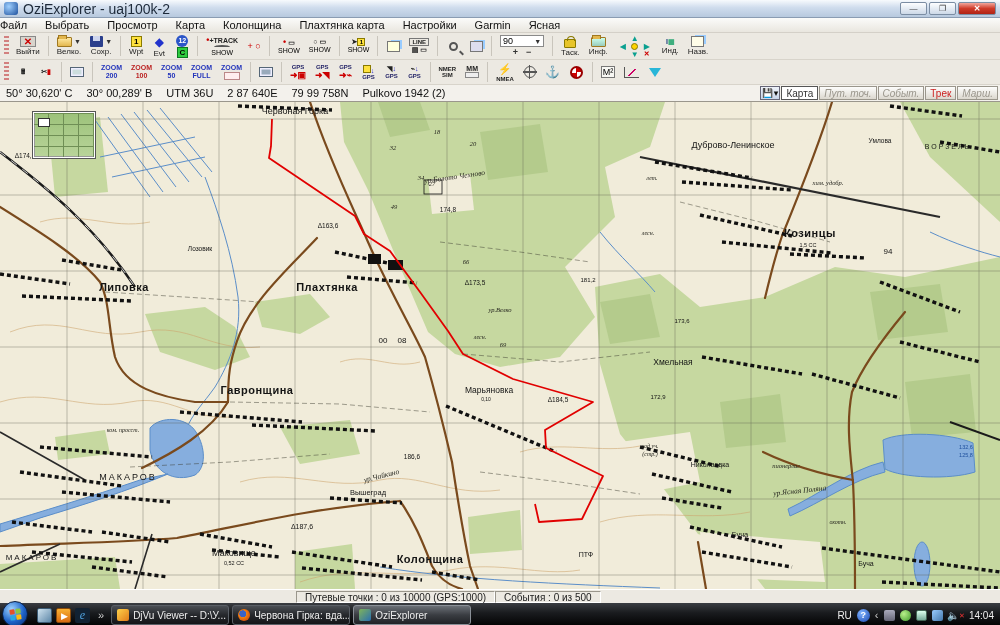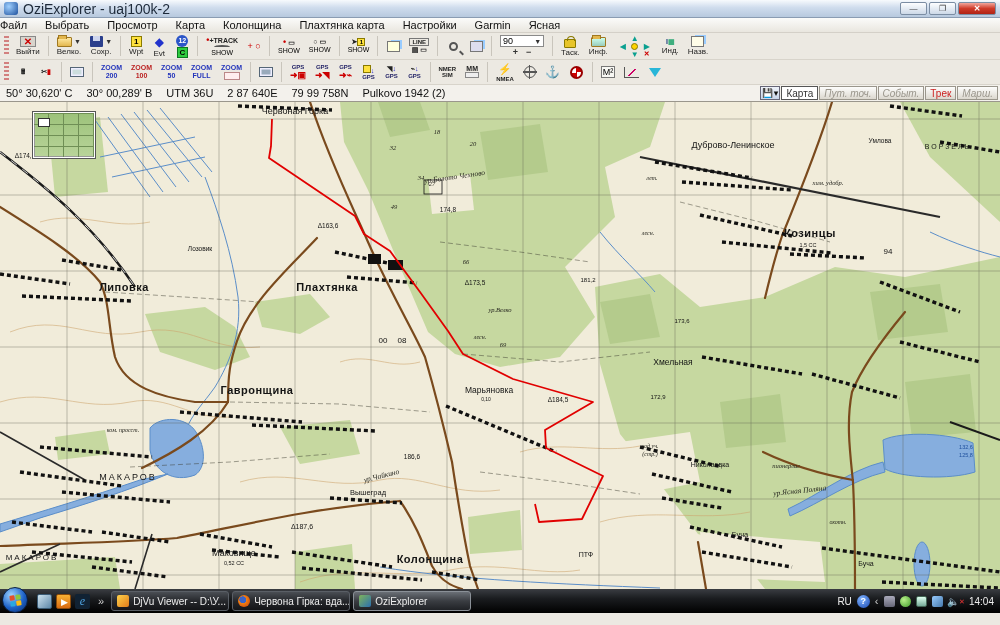--- a/index.html
+++ b/index.html
@@ -555,20 +555,24 @@
           <text x="503" y="245" font-size="6.5" class="it">69</text>
           <text x="652" y="78" font-size="6" class="it">лет.</text>
           <text x="648" y="133" font-size="6" class="it">лесн.</text>
         </g>
 
       <polyline id="track-line" fill="none" stroke-width="1.8" stroke-linejoin="round" points="272,17 271,44 269,56 355,114 364,132 390,149 420,190 448,229 463,252 513,277 593,300 545,328 546,346 603,374 582,417 539,420 535,402" stroke="#e10000"></polyline>
     </svg>
     <div class="inset"></div>
   </div>
 
+  <div class="statusbar">
+    <span class="spanel sp1">Путевые точки : 0 из 10000  (GPS:1000)</span>
+    <span class="spanel">События : 0 из 500</span>
+  </div>
 
   <div class="taskbar">
     <div class="orb">
       <span class="flag">
         <i style="background:#e4502a;"></i>
           <i style="background:#8dc63f;"></i>
           <i style="background:#29a8e0;"></i>
           <i style="background:#fdbd10;"></i>
       </span>
     </div>

